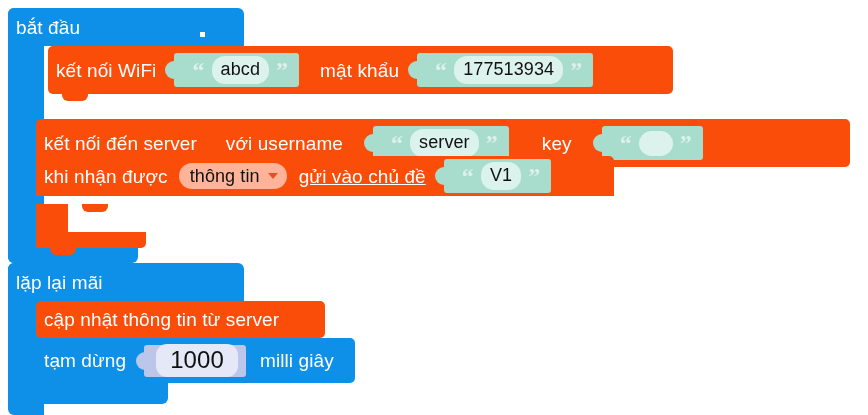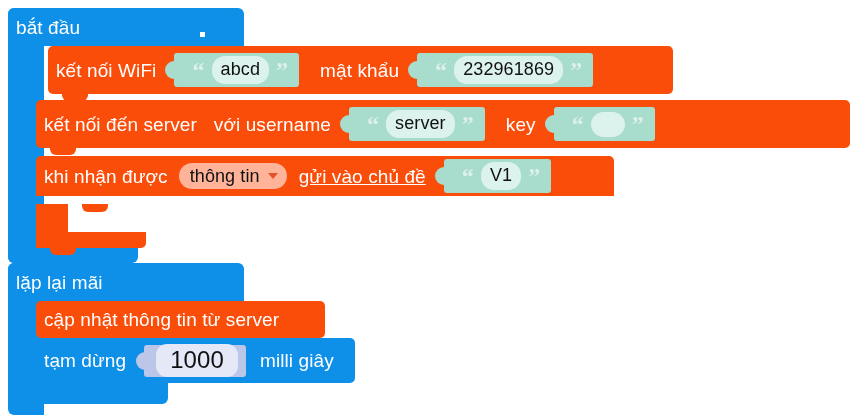--- a/index.html
+++ b/index.html
@@ -171,26 +171,26 @@
   <div class="blk orange notch-bot" style="left:36px;top:46px;width:625px;height:48px;margin-left:12px;">
     <span class="label">kết nối WiFi</span>
     <span class="strsock">
       <span class="quote">“</span>
       <span class="strfield">abcd</span>
       <span class="quote">”</span>
     </span>
     <span class="label" style="padding-left:18px;">mật khẩu</span>
     <span class="strsock">
       <span class="quote">“</span>
-      <span class="strfield">232961869</span>
-      <span class="quote">”</span>
-    </span>
-  </div>
-
-  <div class="blk orange notch-bot" style="left:36px;top:100px;width:814px;height:48px;">
+      <span class="strfield">177513934</span>
+      <span class="quote">”</span>
+    </span>
+  </div>
+
+  <div class="blk orange notch-bot" style="left:36px;top:119px;width:814px;height:48px;gap:12px;">
     <span class="label">kết nối đến server</span>
     <span class="label" style="padding-left:9px;">với username</span>
     <span class="strsock">
       <span class="quote">“</span>
       <span class="strfield">server</span>
       <span class="quote">”</span>
     </span>
     <span class="label" style="padding-left:18px;">key</span>
     <span class="strsock">
       <span class="quote">“</span>

